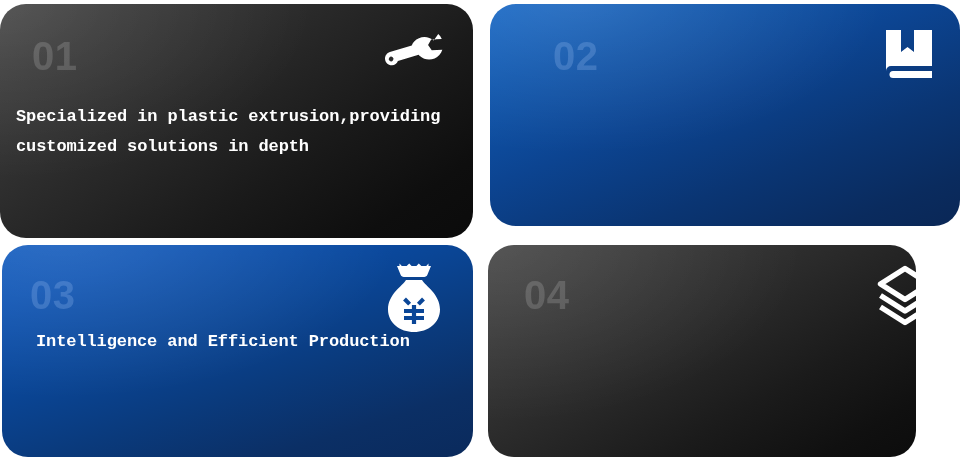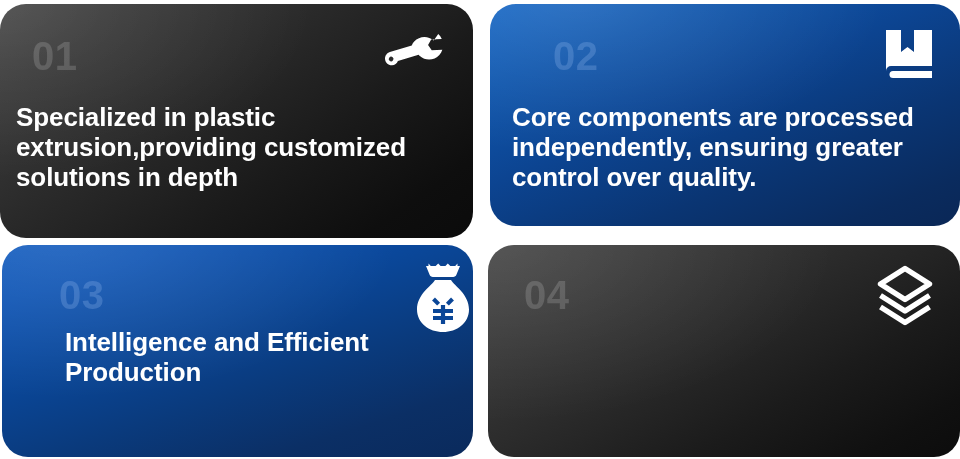--- a/index.html
+++ b/index.html
@@ -24,22 +24,22 @@
   .feature-card {
     position: absolute;
     border-radius: 26px;
     overflow: hidden;
     box-sizing: border-box;
   }
 
   
   .card-pos-1 { left: 0px;   top: 4px;   width: 473px; height: 234px; }
   .card-pos-2 { left: 490px; top: 4px;   width: 470px; height: 222px; }
-  .card-pos-3 { left: 2px;   top: 245px; width: 471px; height: 212px; padding-left: 29px; }
-  .card-pos-4 { left: 488px; top: 245px; width: 472px; height: 212px; }
+  .card-pos-3 { left: 2px;   top: 245px; width: 471px; height: 212px; }
+  .card-pos-4 { left: 488px; top: 245px; width: 428px; height: 212px; }
 
   
   .theme-dark {
     background:
       radial-gradient(115% 130% at 0% 0%, rgba(255,255,255,0.085) 0%, rgba(255,255,255,0.0) 58%),
       linear-gradient(145deg, #474747 0%, #3a3a3a 16%, #2b2b2b 38%, #1a1a1a 64%, #0e0e0e 86%, #0b0b0b 100%);
   }
   .theme-dark-b {
     background:
       radial-gradient(120% 140% at 2% 0%, rgba(255,255,255,0.09) 0%, rgba(255,255,255,0.0) 60%),
@@ -71,24 +71,25 @@
     letter-spacing: 0.5px;
     line-height: 1;
     user-select: none;
   }
   .num-dark  { color: rgba(255,255,255,0.16); }
   .num-blue  { color: rgba(160,195,245,0.26); }
 
   .card-text {
     position: absolute;
     color: #ffffff;
-    font-size: 26px;
+    font-size: 17px;
     font-weight: 700;
     line-height: 30px;
     letter-spacing: -0.1px;
+    font-family: Liberation Mono, monospace;
   }
 
   .card-icon {
     position: absolute;
     color: #ffffff;
   }
   .card-icon svg { display: block; }
 
   
   .card-pos-1 .card-number { left: 32px; top: 32px; }
@@ -126,21 +127,20 @@
             <circle cx="14.9" cy="48.7" r="2.35" fill="#2b2b2b"></circle>
           </g>
         </svg>
       </div>
     </div>
   </div>
 
   <div class="feature-card card-pos-2 theme-blue">
     <div class="card-inner">
       <div class="card-number num-blue">02</div>
-      <div class="card-text">Core components are processed independently, ensuring greater control over quality.</div>
       <div class="card-icon">
         <svg width="58" height="58" viewBox="0 0 58 58" aria-hidden="true">
           <path fill="#ffffff" d="M4 4h15v22l6.5-5 6.5 5V4h18v36H9a5 5 0 0 0-5 5V4z"></path>
           <path fill="#ffffff" d="M11 45h39v7H11a3.5 3.5 0 0 1 0-7z"></path>
         </svg>
       </div>
     </div>
   </div>
 
   <div class="feature-card card-pos-3 theme-blue-b">

